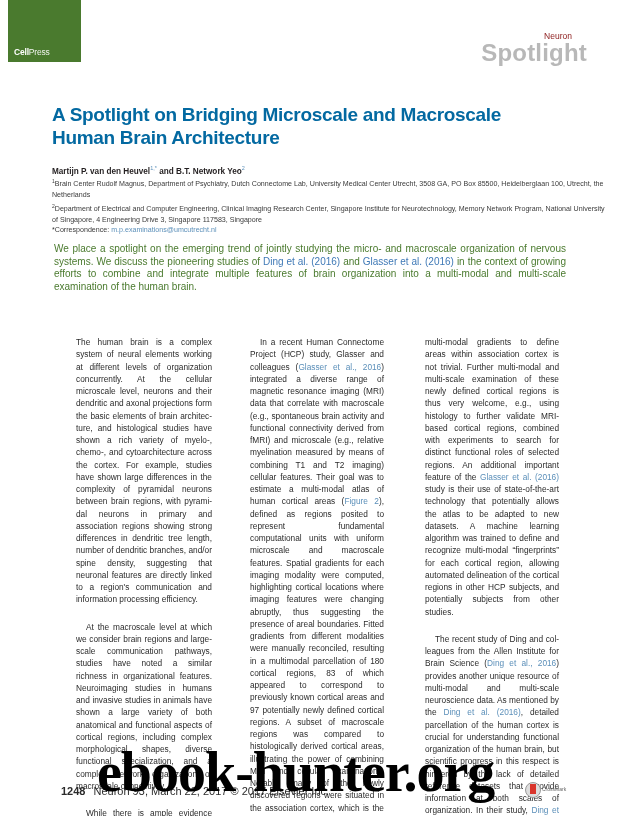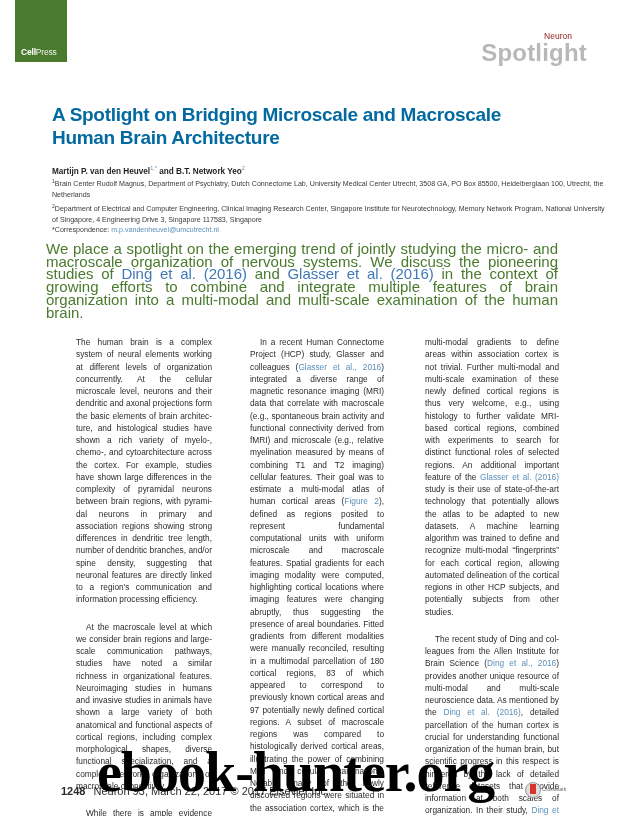--- a/index.html
+++ b/index.html
@@ -1,29 +1,29 @@
 <!DOCTYPE html>
 <html><head>
 <meta charset="utf-8">
 <style>
   html, body { margin:0; padding:0; background:#ffffff; }
   body { width:628px; height:816px; position:relative; overflow:hidden; font-family:"Liberation Sans", sans-serif; color:#231f20; }
-  .cp-block { position:absolute; left:15px; top:0; width:52px; height:62px; background:#4a7a2e; }
+  .cp-block { position:absolute; left:8px; top:0; width:52px; height:62px; background:#4a7a2e;padding-left:21px; }
   .cp-label { position:absolute; left:6px; bottom:5px; color:#fff; font-size:8.5px; letter-spacing:-0.2px; }
   .cp-label b { font-weight:bold; }
   .cp-label span.light { font-weight:normal; opacity:0.92; }
   .journal { position:absolute; right:56px; top:31px; font-size:8.5px; color:#8b1a1a; text-align:right; }
   .section { position:absolute; right:41px; top:40px; font-size:24px; font-weight:bold; color:#b8b8b8; letter-spacing:0.2px; text-align:left; line-height:26px; }
   .title { position:absolute; left:52px; top:103px; width:500px; font-size:19px; font-weight:bold; line-height:23px; color:#0369a1; letter-spacing:-0.3px; }
   .authors { position:absolute; left:52px; top:165px; font-size:8.2px; font-weight:bold; }
   .authors sup { font-weight:normal; color:#5b8fb9; font-size:5.5px; }
   .affil { position:absolute; left:52px; top:176px; width:560px; font-size:7.1px; line-height:10.6px; color:#3a3a3a; }
   .affil sup { font-size:5px; }
   .link { color:#5b8fb9; }
-  .abstract { position:absolute; left:46px; top:243px; width:512px; font-size:15px; line-height:12.7px; color:#4a7a2e; text-align:justify; }
+  .abstract { position:absolute; left:54px; top:243px; width:512px; font-size:10px; line-height:12.7px; color:#4a7a2e; text-align:justify; }
   .abstract .link { color:#3f79b6; }
   .col { position:absolute; top:321px; width:166px; font-size:8.3px; line-height:12.25px; color:#2b2b2b; text-align:justify; hyphens:manual; }
   .col p { margin:15px; text-indent:0; }
   .col p.ind { text-indent:10px; }
   .col1 { left:61px; }
   .col2 { left:235px; width:164px; }
   .col3 { left:410px; width:164px; }
   .col .link { color:#5b8fb9; }
   .footer { position:absolute; left:61px; top:785px; font-size:11px; color:#2b2b2b; }
   .footer .pg { font-weight:bold; margin-right:8px; }
@@ -45,21 +45,21 @@
 
 <h1 class="title" style="margin:0;">A Spotlight on Bridging Microscale and Macroscale Human Brain Architecture</h1>
 
 <div class="authors">
   <span>Martijn P. van den Heuvel</span><sup>1,*</sup><span style="white-space:pre;"> and </span><span>B.T. Network Yeo</span><sup>2</sup>
 </div>
 
 <div class="affil">
   <div><sup>1</sup><span>Brain Center Rudolf Magnus, Department of Psychiatry, Dutch Connectome Lab, University Medical Center Utrecht, 3508 GA, PO Box 85500, Heidelberglaan 100, Utrecht, the Netherlands</span></div>
   <div><sup>2</sup><span>Department of Electrical and Computer Engineering, Clinical Imaging Research Center, Singapore Institute for Neurotechnology, Memory Network Program, National University of Singapore, 4 Engineering Drive 3, Singapore 117583, Singapore</span></div>
-  <div><span>*Correspondence: </span><span class="link">m.p.vandenheuvel@umcutrecht.nl</span></div>
+  <div><span>*Correspondence: </span><span class="link">m.p.examinations@umcutrecht.nl</span></div>
 </div>
 
 <div class="abstract"><span>We place a spotlight on the emerging trend of jointly studying the micro- and macroscale organization of nervous systems. We discuss the pioneering studies of </span><span class="link">Ding et al. (2016)</span><span> and </span><span class="link">Glasser et al. (2016)</span><span> in the context of growing efforts to combine and integrate multiple features of brain organization into a multi-modal and multi-scale examination of the human brain.</span></div>
 
 <div class="col col1">
   <p>The human brain is a complex system of neural elements working at different levels of organization concurrently. At the cellular microscale level, neurons and their dendritic and axonal projections form the basic elements of brain architec­ture, and histological studies have shown a rich variety of myelo-, chemo-, and cyto­architecture across the cortex. For example, studies have shown large differ­ences in the complexity of pyramidal neu­rons between brain regions, with pyrami­dal neurons in primary and association regions showing strong differences in dendritic tree length, number of dendritic branches, and/or spine density, suggest­ing that neuronal features are directly linked to a region's communication and information processing efficiency.</p>
   <p class="ind">At the macroscale level at which we consider brain regions and large-scale communication pathways, studies have noted a similar richness in organizational features. Neuroimaging studies in humans and invasive studies in animals have shown a large variety of both anatomical and functional aspects of cortical regions, including complex morphological shapes, diverse functional specialization, and a complex network organization of macro­scale connectivity.</p>
   <p class="ind"><span>While there is ample evidence that both microscale and macroscale features are key factors of nervous system organiza­tion (</span><span class="link">Figure 1</span><span>), our knowledge about how these different scales of organiza­tion interact is remarkably sparse. Two recent studies have made an important new step in bridging the micro- and</span></p>
 </div>
 

